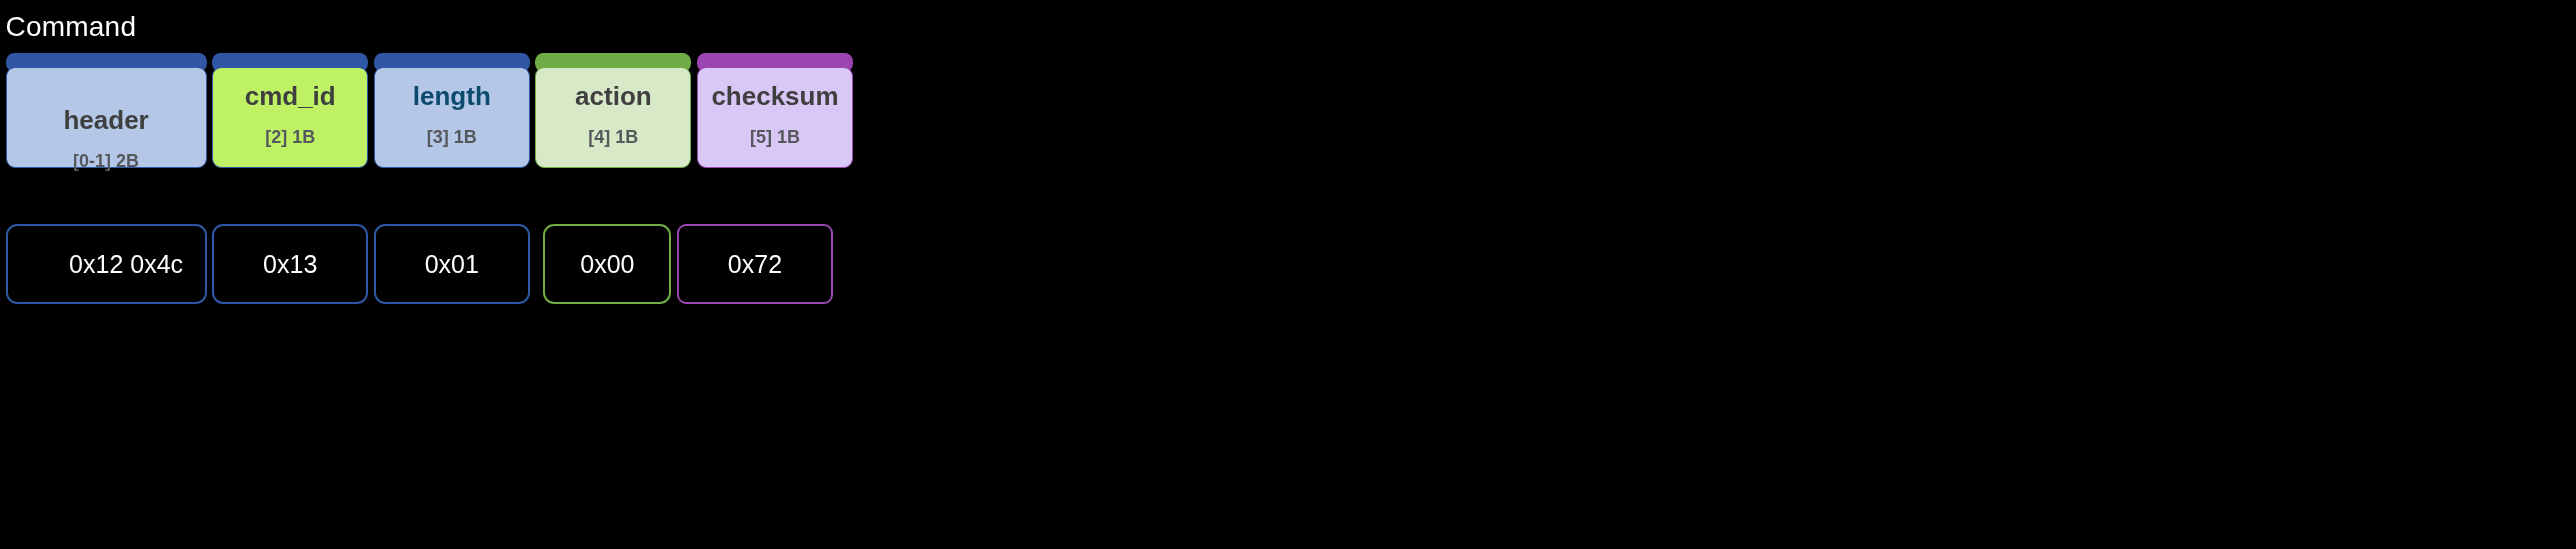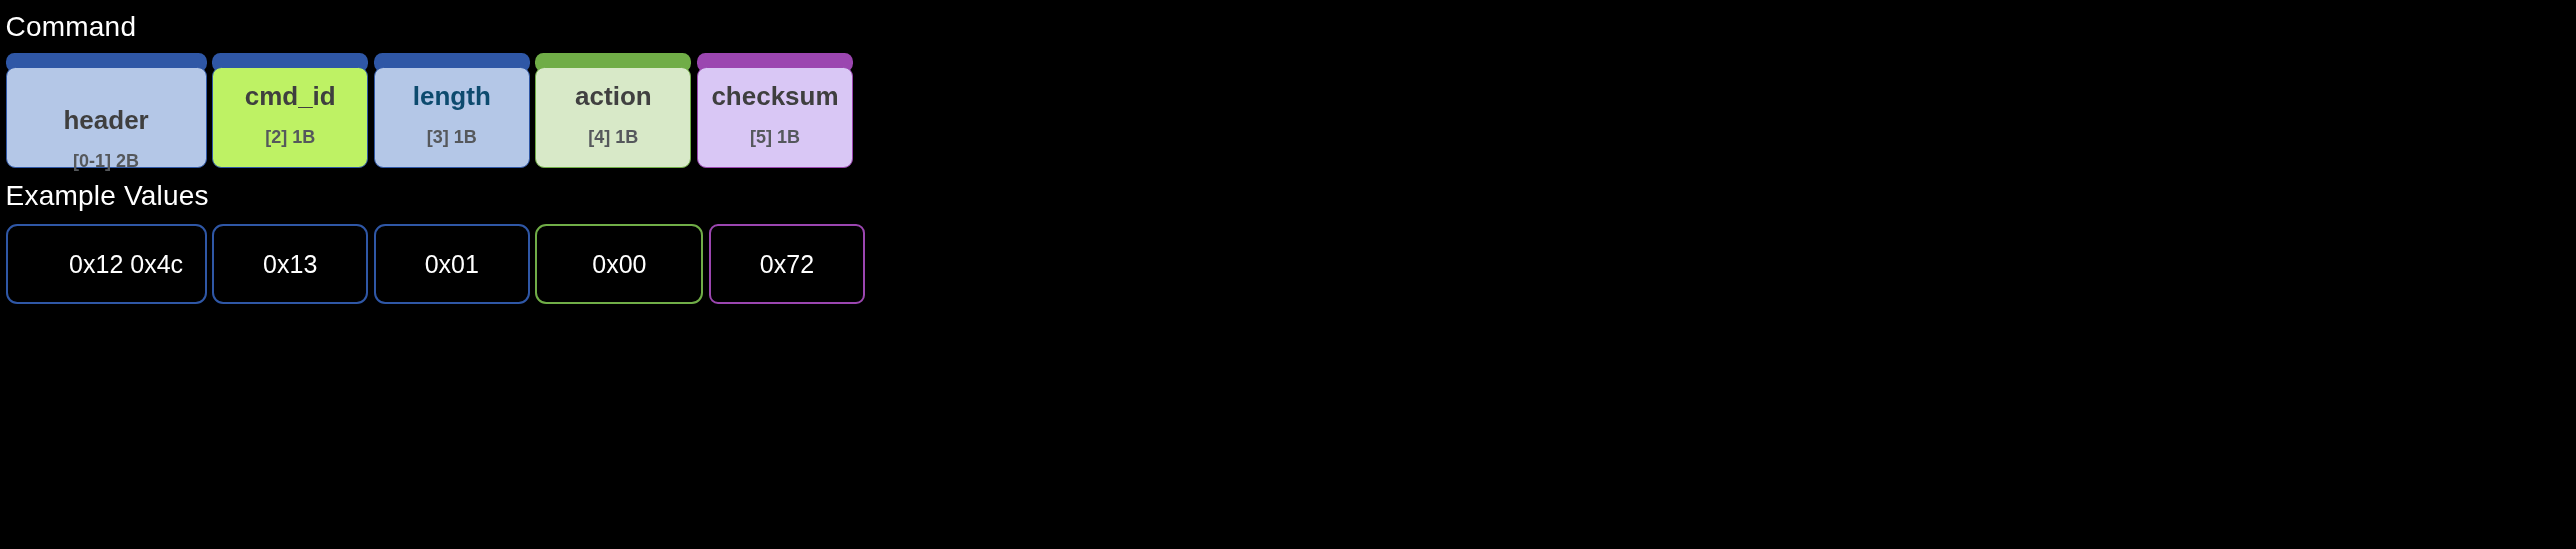--- a/index.html
+++ b/index.html
@@ -156,33 +156,32 @@
       </div>
       <div class="field" style="width: 156px;">
         <div class="field-cap" style="background: rgb(155, 70, 176);"></div>
         <div class="field-body" style="background: rgb(217, 199, 245); border-color: rgb(155, 70, 176);">
           <div class="field-name" style="color: rgb(63, 63, 63);">checksum</div>
           <div class="field-meta" style="color: rgb(85, 88, 92);">[5] 1B</div>
         </div>
       </div>
     </div>
 
-  <div class="section-caption" id="caption-values">Example Values</div>
 
   <div class="values-row">
       <div class="value-box" style="width: 201px; border-color: rgb(47, 87, 166); padding-left: 40px;">
         <div class="value-text" style="color: rgb(255, 255, 255);">0x12 0x4c</div>
       </div>
       <div class="value-box" style="width: 156px; border-color: rgb(47, 87, 166);">
         <div class="value-text" style="color: rgb(255, 255, 255);">0x13</div>
       </div>
       <div class="value-box" style="width: 156px; border-color: rgb(47, 87, 166);">
         <div class="value-text" style="color: rgb(255, 255, 255);">0x01</div>
       </div>
-      <div class="value-box" style="width: 168px; border-color: rgb(112, 173, 71);">
+      <div class="value-box" style="width: 128px; border-color: rgb(112, 173, 71); margin-left: 8px;">
         <div class="value-text" style="color: rgb(255, 255, 255);">0x00</div>
       </div>
       <div class="value-box" style="width: 156px; border-color: rgb(155, 70, 176); border-radius: 9px;">
         <div class="value-text" style="color: rgb(255, 255, 255);">0x72</div>
       </div>
     </div>
 
 </div>
 
 

